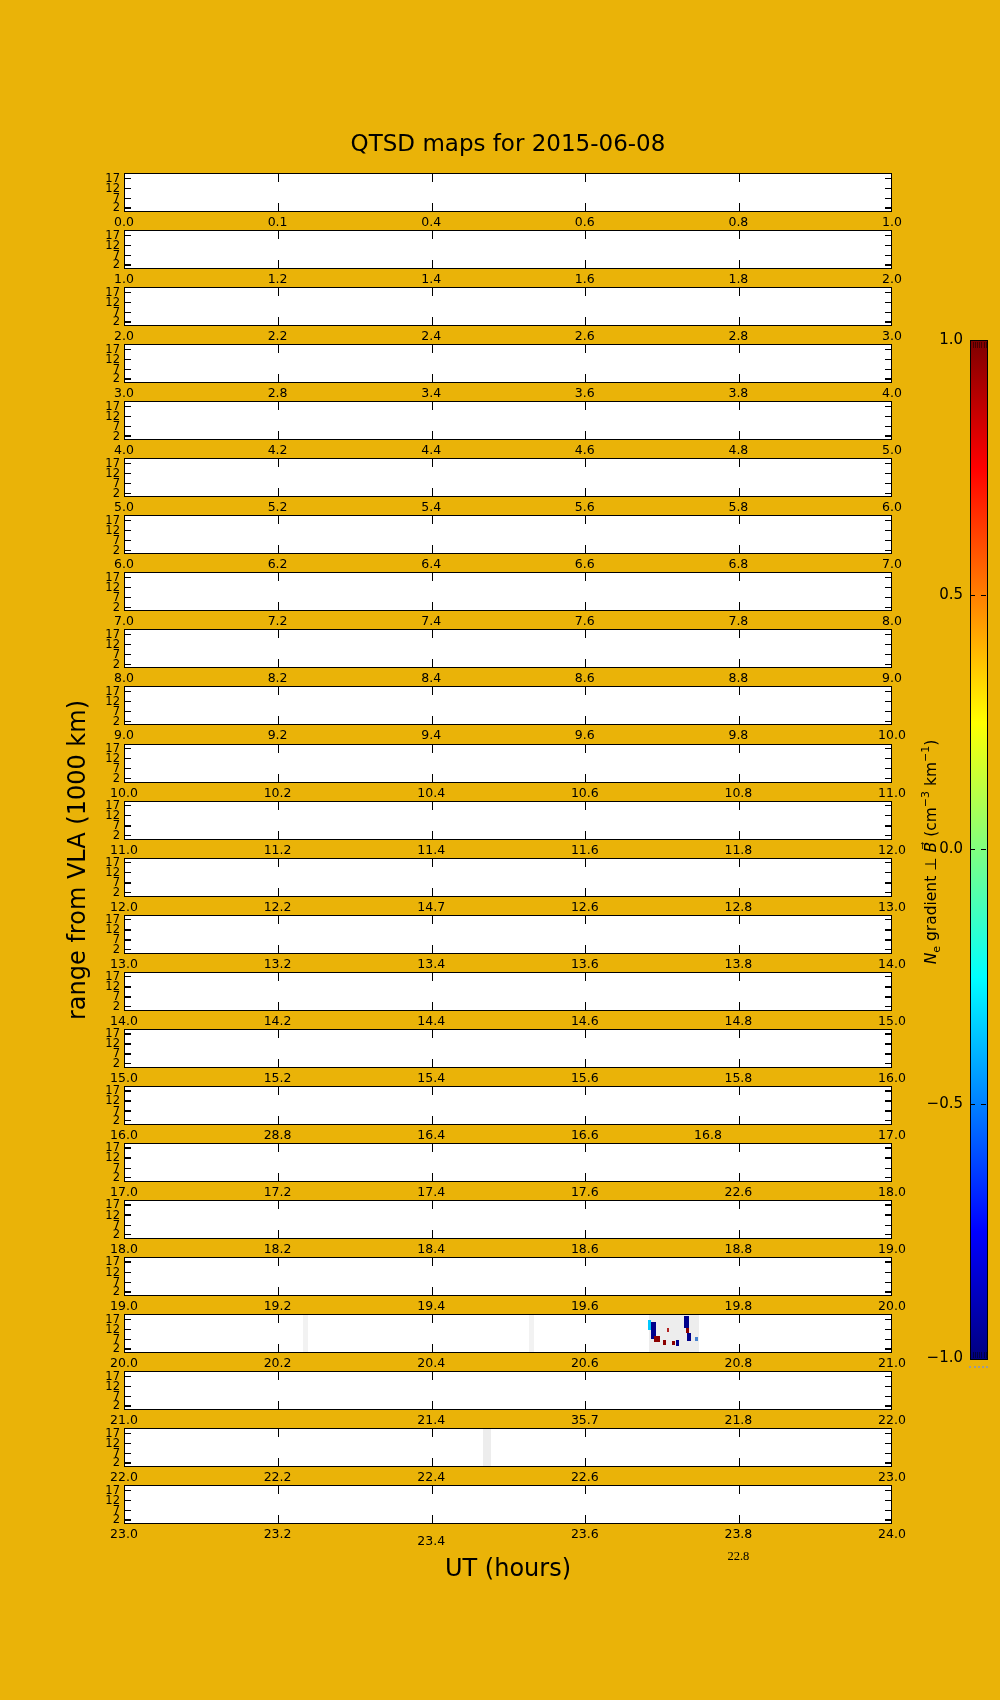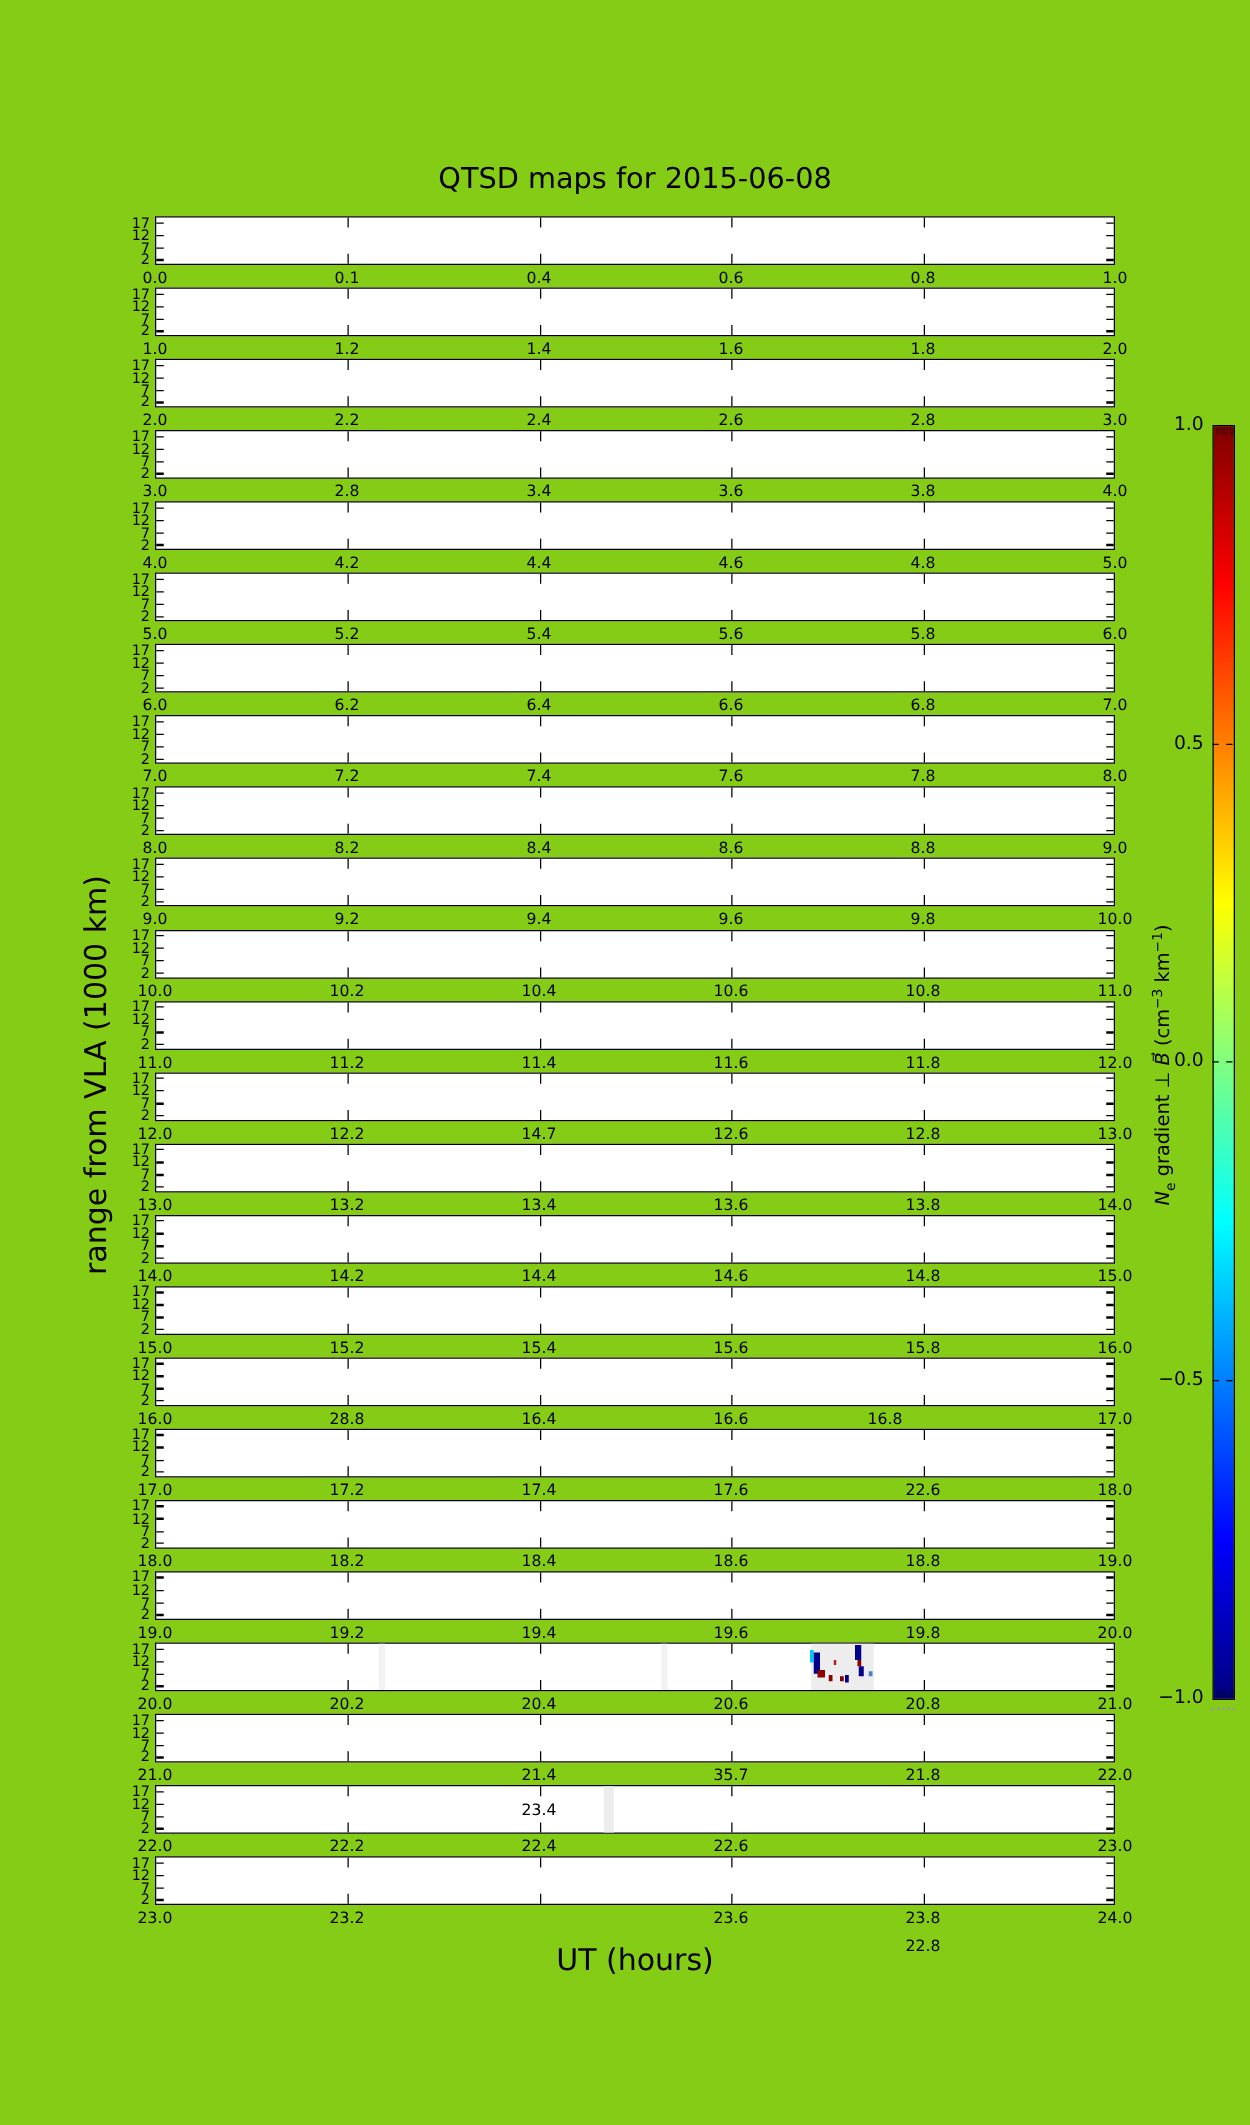--- a/index.html
+++ b/index.html
@@ -1,17 +1,17 @@
 <!DOCTYPE html>
 <html><head>
 <meta charset="utf-8">
 <style>
   html,body{margin:0;padding:0;background:#ffffff;}
   #figure{
-    position:relative;width:1000px;height:1700px;background:#84cc16;overflow:hidden;
+    position:relative;width:1000px;height:1700px;background:#eab308;overflow:hidden;
     font-family:"DejaVu Sans","Liberation Sans",sans-serif;color:#000;
   }
   .title{position:absolute;text-align:center;font-size:23px;}
   .axlabel{position:absolute;font-size:24px;white-space:nowrap;}
   .rot{transform:translate(-50%,-50%) rotate(-90deg);}
   .panel{position:absolute;border:1.5px solid #000;box-sizing:border-box;background:#fff;}
   .xt{position:absolute;width:1.3px;background:#000;}
   .yt{position:absolute;height:1.3px;background:#000;}
   .xlab{position:absolute;width:60px;margin-left:-30px;text-align:center;font-size:12.5px;line-height:1.1;}
   .ylab{position:absolute;width:26px;text-align:right;font-size:11.5px;line-height:1;margin-top:-6px;}
@@ -680,21 +680,21 @@
         <div class="yt" style="right: 0px; top: 13.6px; width: 6px;"></div>
         <div class="yt" style="left: 0px; top: 23.7px; width: 6px;"></div>
         <div class="yt" style="right: 0px; top: 23.7px; width: 6px;"></div>
         <div class="yt" style="left: 0px; top: 33.3px; width: 6px;"></div>
         <div class="yt" style="right: 0px; top: 33.3px; width: 6px;"></div>
       </div>
       <div class="xlab" style="left: 124px; top: 1470.1px;">22.0</div>
       <div class="xlab" style="left: 277.6px; top: 1470.1px;">22.2</div>
       <div class="xlab" style="left: 431.2px; top: 1470.1px;">22.4</div>
       <div class="xlab" style="left: 584.8px; top: 1470.1px;">22.6</div>
-      <div class="xlab" style="left: 738.4px; top: 1550px;">22.8</div>
+      <div class="xlab" style="left: 738.4px; top: 1550px; font-family: Liberation Serif, serif;">22.8</div>
       <div class="xlab" style="left: 892px; top: 1470.1px;">23.0</div>
       <div class="ylab" style="left: 94px; top: 1433.6px;">17</div>
       <div class="ylab" style="left: 94px; top: 1443.7px;">12</div>
       <div class="ylab" style="left: 94px; top: 1453.8px;">7</div>
       <div class="ylab" style="left: 94px; top: 1463.4px;">2</div>
       <div class="panel" style="left: 124px; top: 1485.15px; width: 768px; height: 39px;">
         <div class="xt" style="left: 153px; top: 0px; height: 8px;"></div>
         <div class="xt" style="left: 153px; bottom: 0px; height: 8px;"></div>
         <div class="xt" style="left: 306.6px; top: 0px; height: 8px;"></div>
         <div class="xt" style="left: 306.6px; bottom: 0px; height: 8px;"></div>
@@ -706,21 +706,21 @@
         <div class="yt" style="right: 0px; top: 3.5px; width: 6px;"></div>
         <div class="yt" style="left: 0px; top: 13.6px; width: 6px;"></div>
         <div class="yt" style="right: 0px; top: 13.6px; width: 6px;"></div>
         <div class="yt" style="left: 0px; top: 23.7px; width: 6px;"></div>
         <div class="yt" style="right: 0px; top: 23.7px; width: 6px;"></div>
         <div class="yt" style="left: 0px; top: 33.3px; width: 6px;"></div>
         <div class="yt" style="right: 0px; top: 33.3px; width: 6px;"></div>
       </div>
       <div class="xlab" style="left: 124px; top: 1527.15px;">23.0</div>
       <div class="xlab" style="left: 277.6px; top: 1527.15px;">23.2</div>
-      <div class="xlab" style="left: 431.2px; top: 1441px;">23.4</div>
+      <div class="xlab" style="left: 431.2px; top: 1534px;">23.4</div>
       <div class="xlab" style="left: 584.8px; top: 1527.15px;">23.6</div>
       <div class="xlab" style="left: 738.4px; top: 1527.15px;">23.8</div>
       <div class="xlab" style="left: 892px; top: 1527.15px;">24.0</div>
       <div class="ylab" style="left: 94px; top: 1490.65px;">17</div>
       <div class="ylab" style="left: 94px; top: 1500.75px;">12</div>
       <div class="ylab" style="left: 94px; top: 1510.85px;">7</div>
       <div class="ylab" style="left: 94px; top: 1520.45px;">2</div>
     </div>
 
   <div class="axlabel" style="left:508px;top:1568px;transform:translate(-50%,-50%);">UT (hours)</div>

